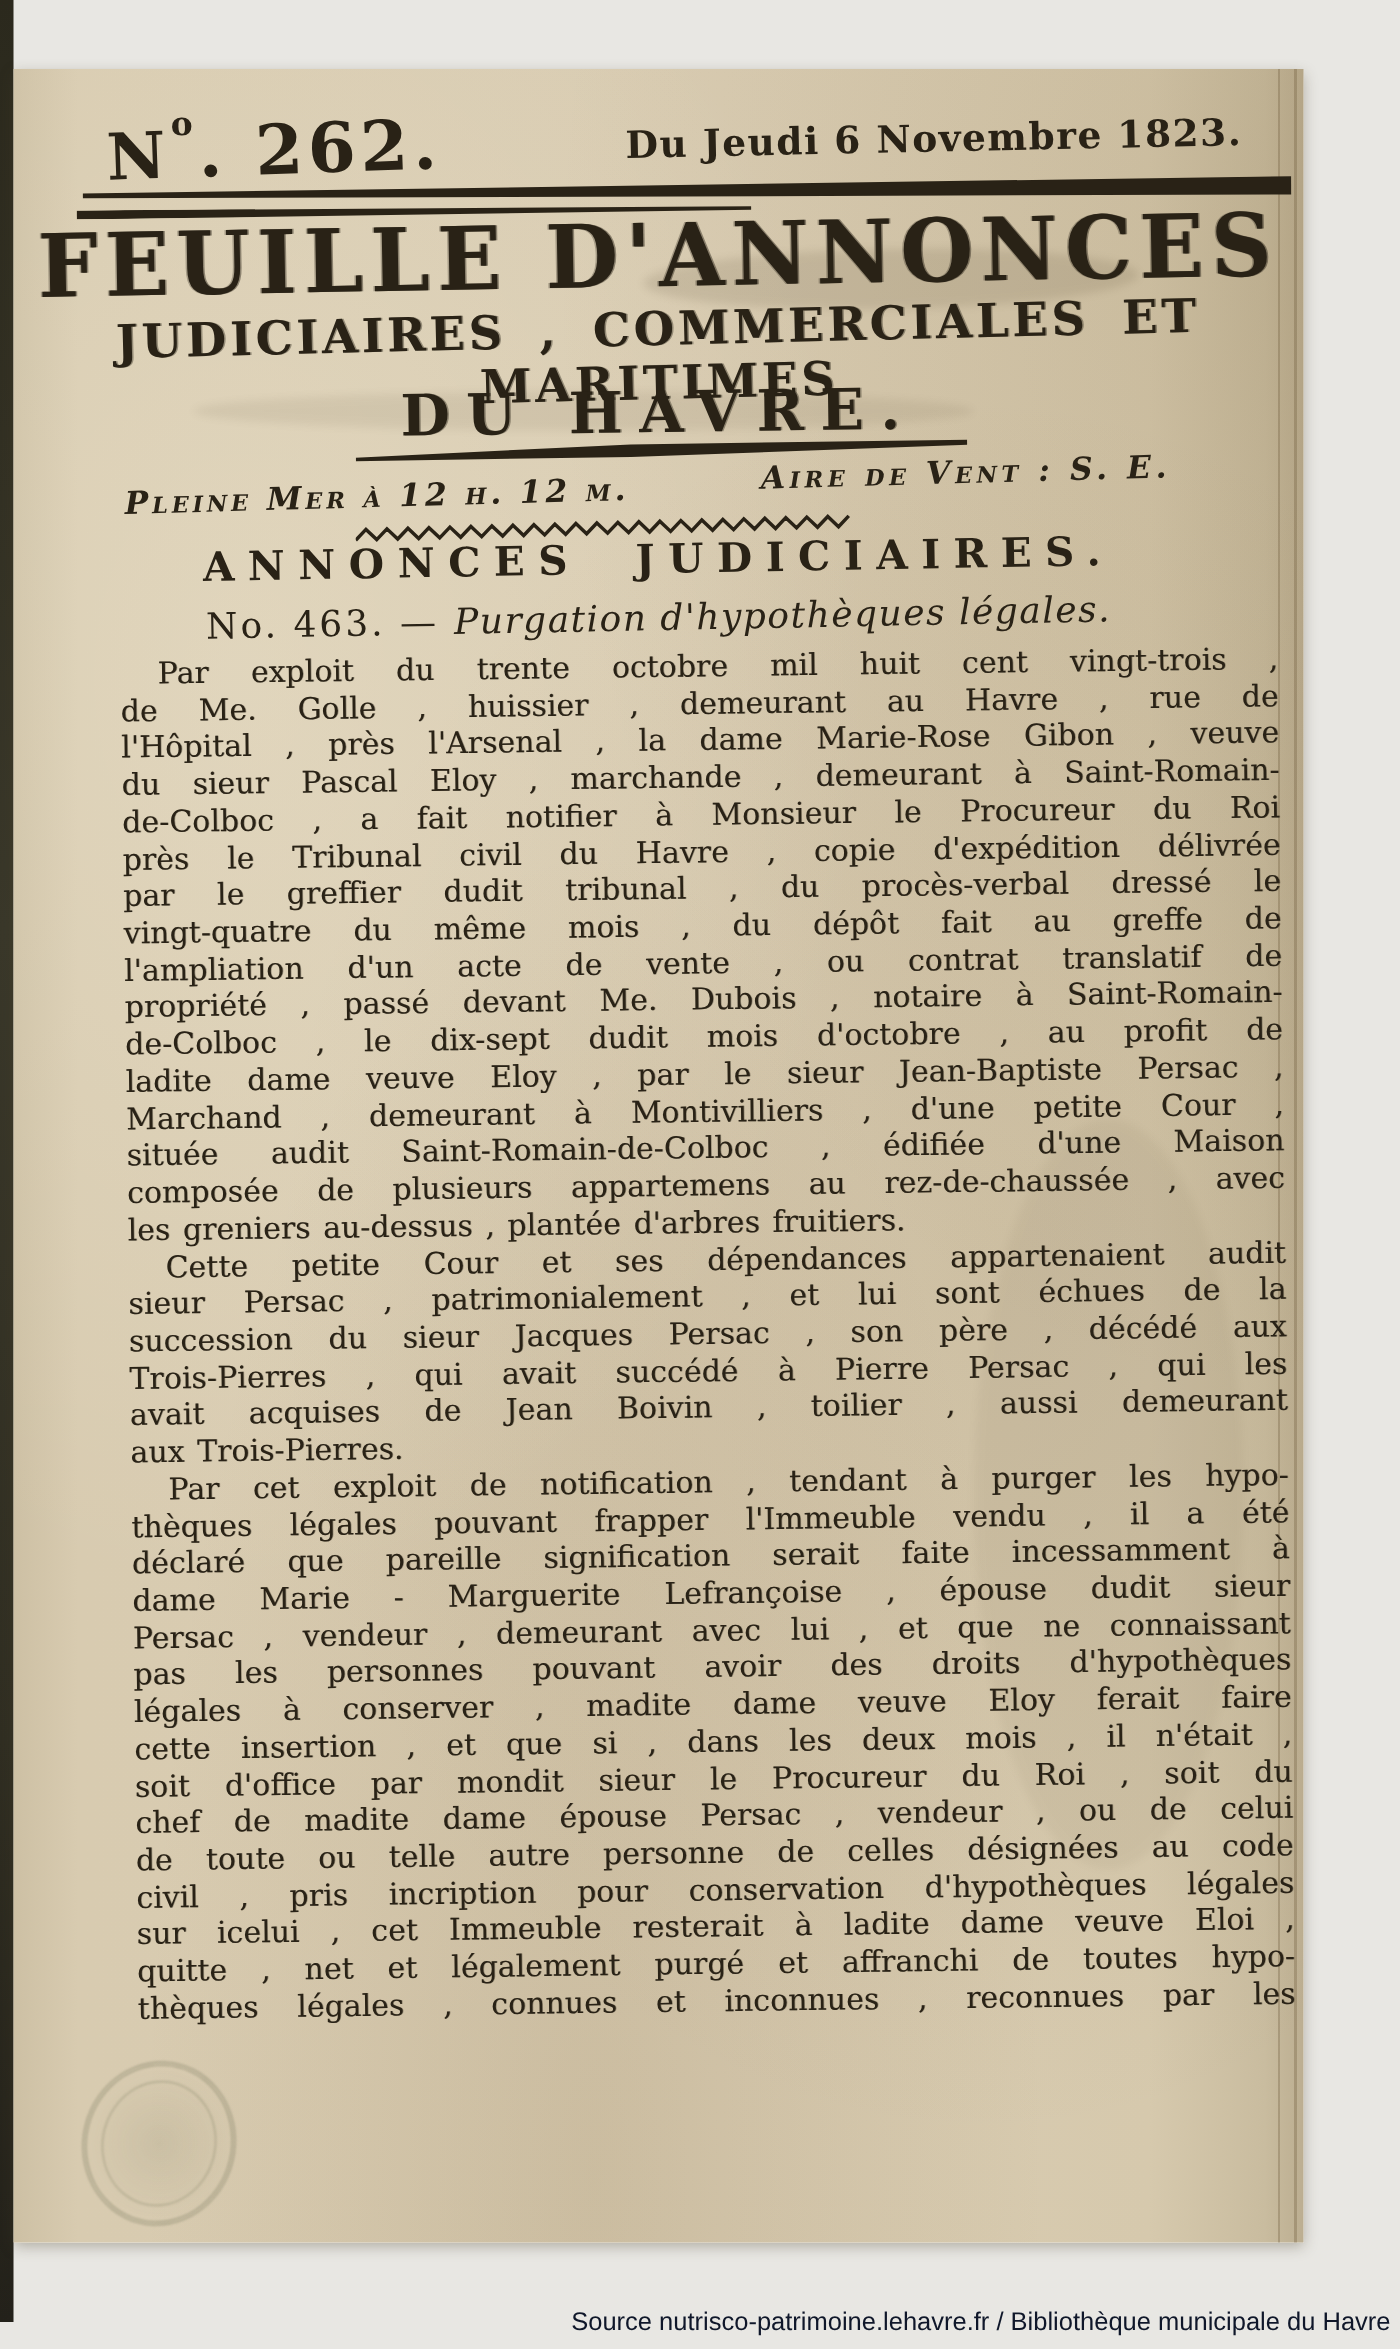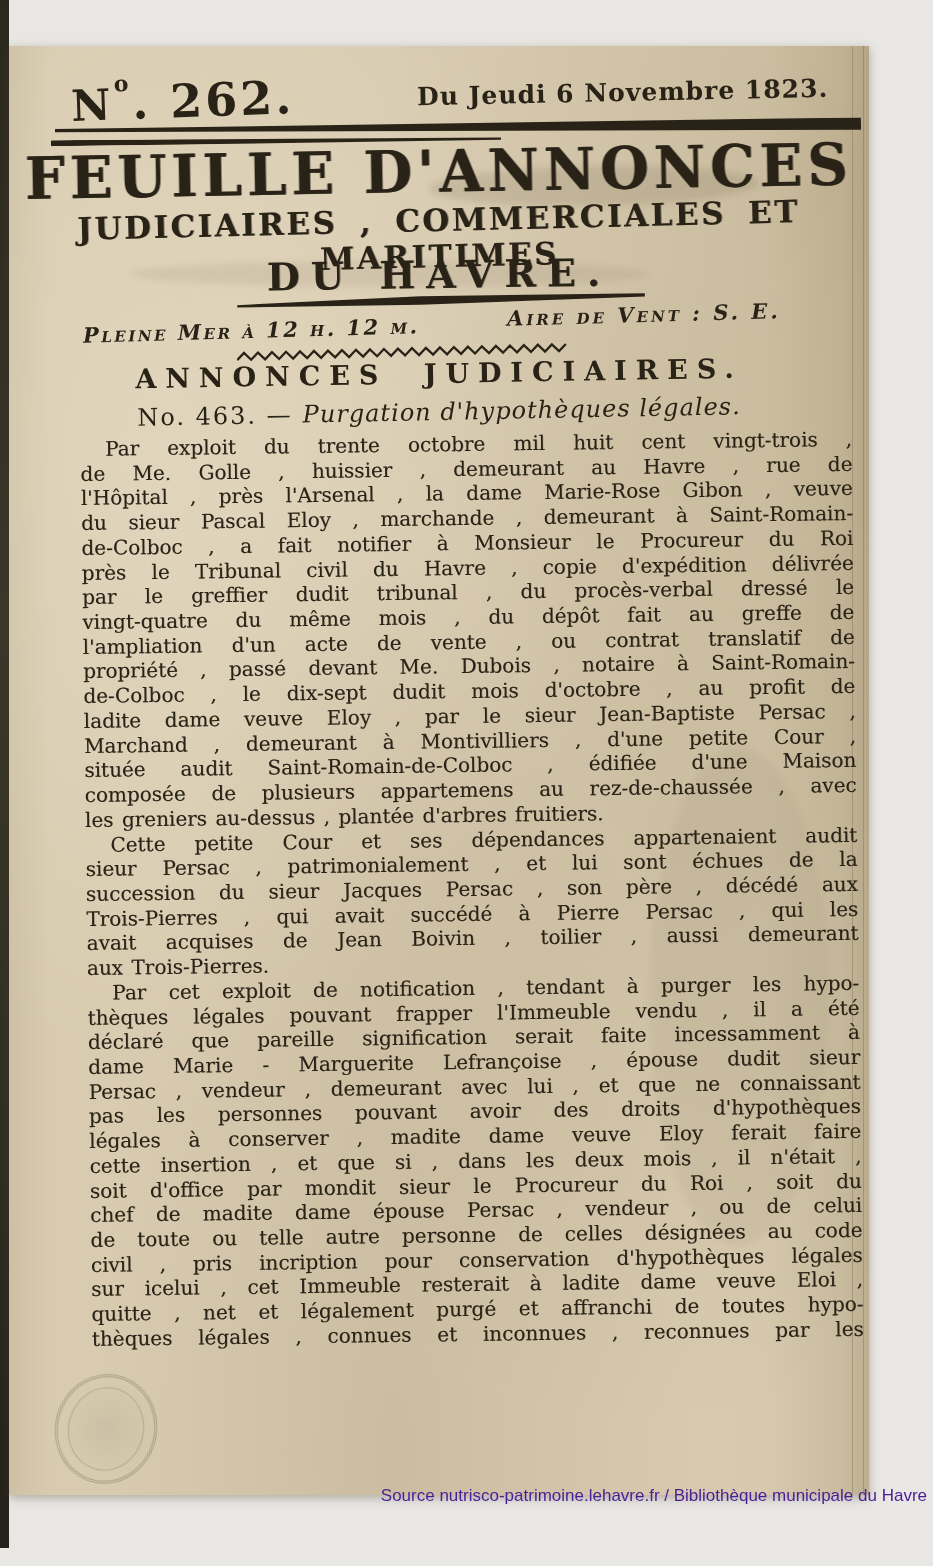--- a/index.html
+++ b/index.html
@@ -68,22 +68,22 @@
   .para .tline{text-align:justify;text-align-last:justify;-moz-text-align-last:justify;height:24.72px;overflow:visible;white-space:nowrap0;}
   .para .tline:first-child{text-indent:1.25em;}
   .para .tline:last-child{text-align-last:left;}
   .para.justify-last .tline:last-child{text-align-last:justify;}
 
   .stamp{position:absolute;left:46px;top:1328px;width:96px;height:104px;border-radius:50%;
          border:3px double rgba(86,92,66,.38);background:radial-gradient(circle,rgba(86,92,66,.10),transparent 70%);
          transform:rotate(14deg);filter:blur(.7px);}
   .stamp::after{content:"";position:absolute;inset:10px;border-radius:50%;
          border:1px solid rgba(86,92,66,.28);}
-  .footer-credit{position:absolute;right:6px;top:1486px;
-         font-family:"Liberation Sans",sans-serif;font-size:17px;color:#4c1d95;}
+  .footer-credit{position:absolute;right:6px;top:1538px;
+         font-family:"Liberation Sans",sans-serif;font-size:17px;color:#0f172a;}
 </style>
 </head>
 <body>
 
 <div class="stage">
   <div class="binding"></div>
 
   <div class="paper">
     <div class="page-edge"></div>
     <div class="smudge s1"></div>

